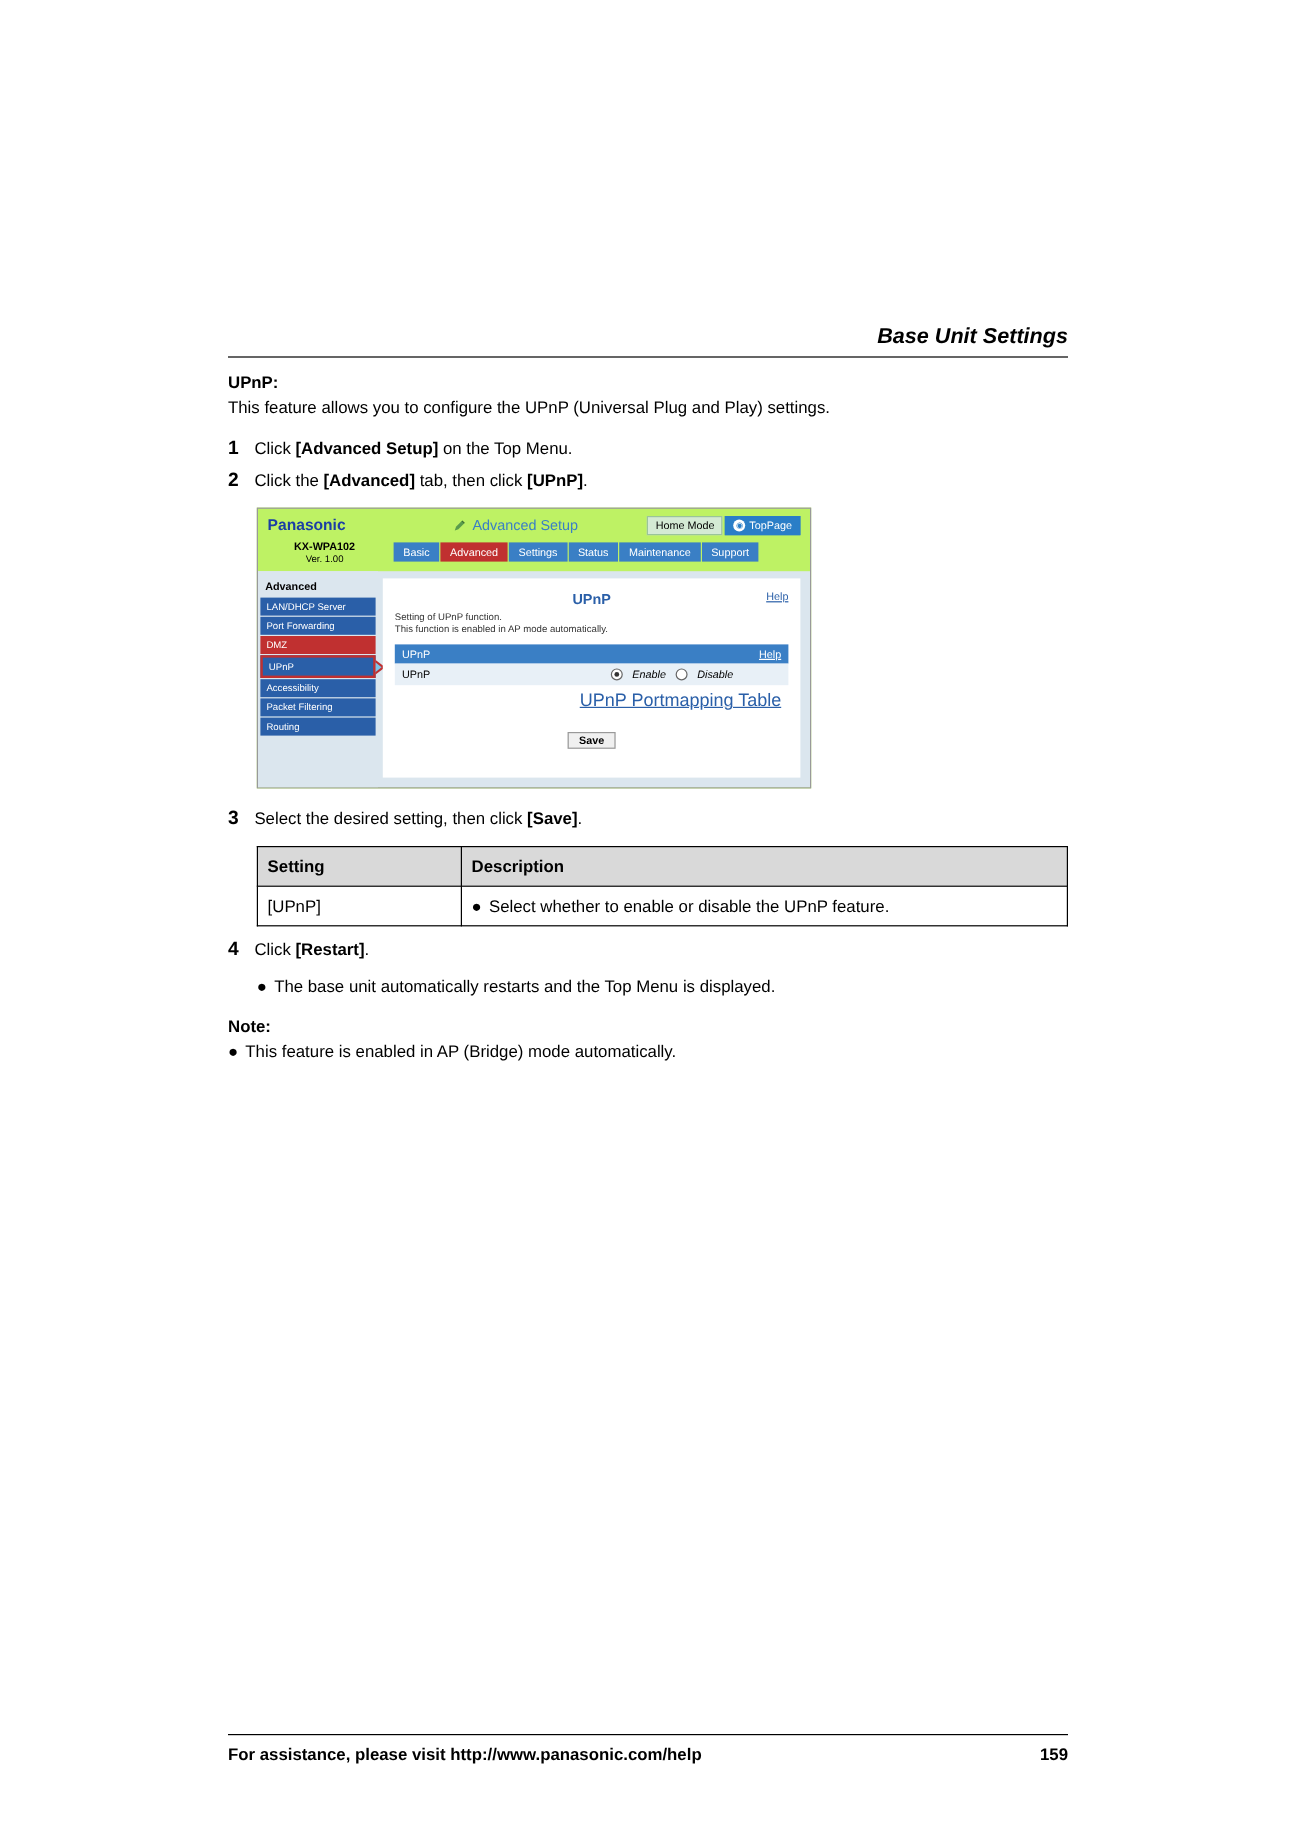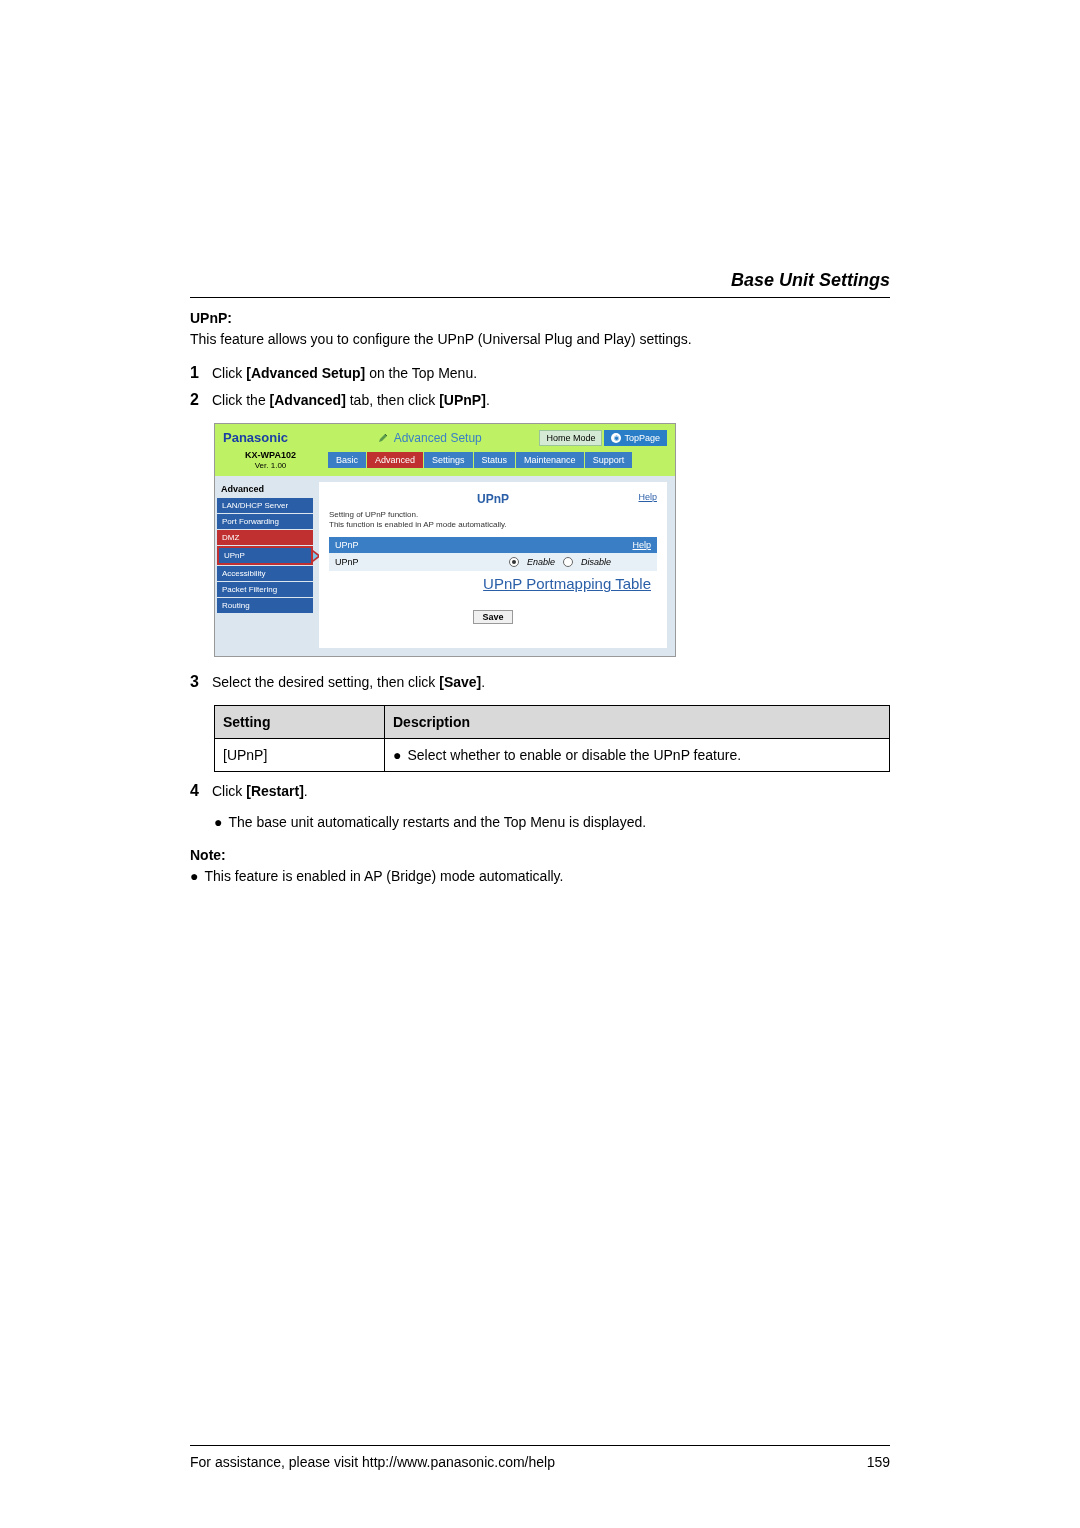--- a/index.html
+++ b/index.html
@@ -293,20 +293,21 @@
     .footer {
       position: absolute;
       bottom: 58px;
       left: 190px;
       right: 190px;
       border-top: 1px solid #000;
       padding-top: 8px;
       display: flex;
       justify-content: space-between;
       font-size: 14px;
+      font-weight: bold;
     }
     .circle-icon {
       display: inline-flex;
       width: 10px;
       height: 10px;
       border-radius: 50%;
       background: #fff;
       align-items: center;
       justify-content: center;
       font-size: 7px;

